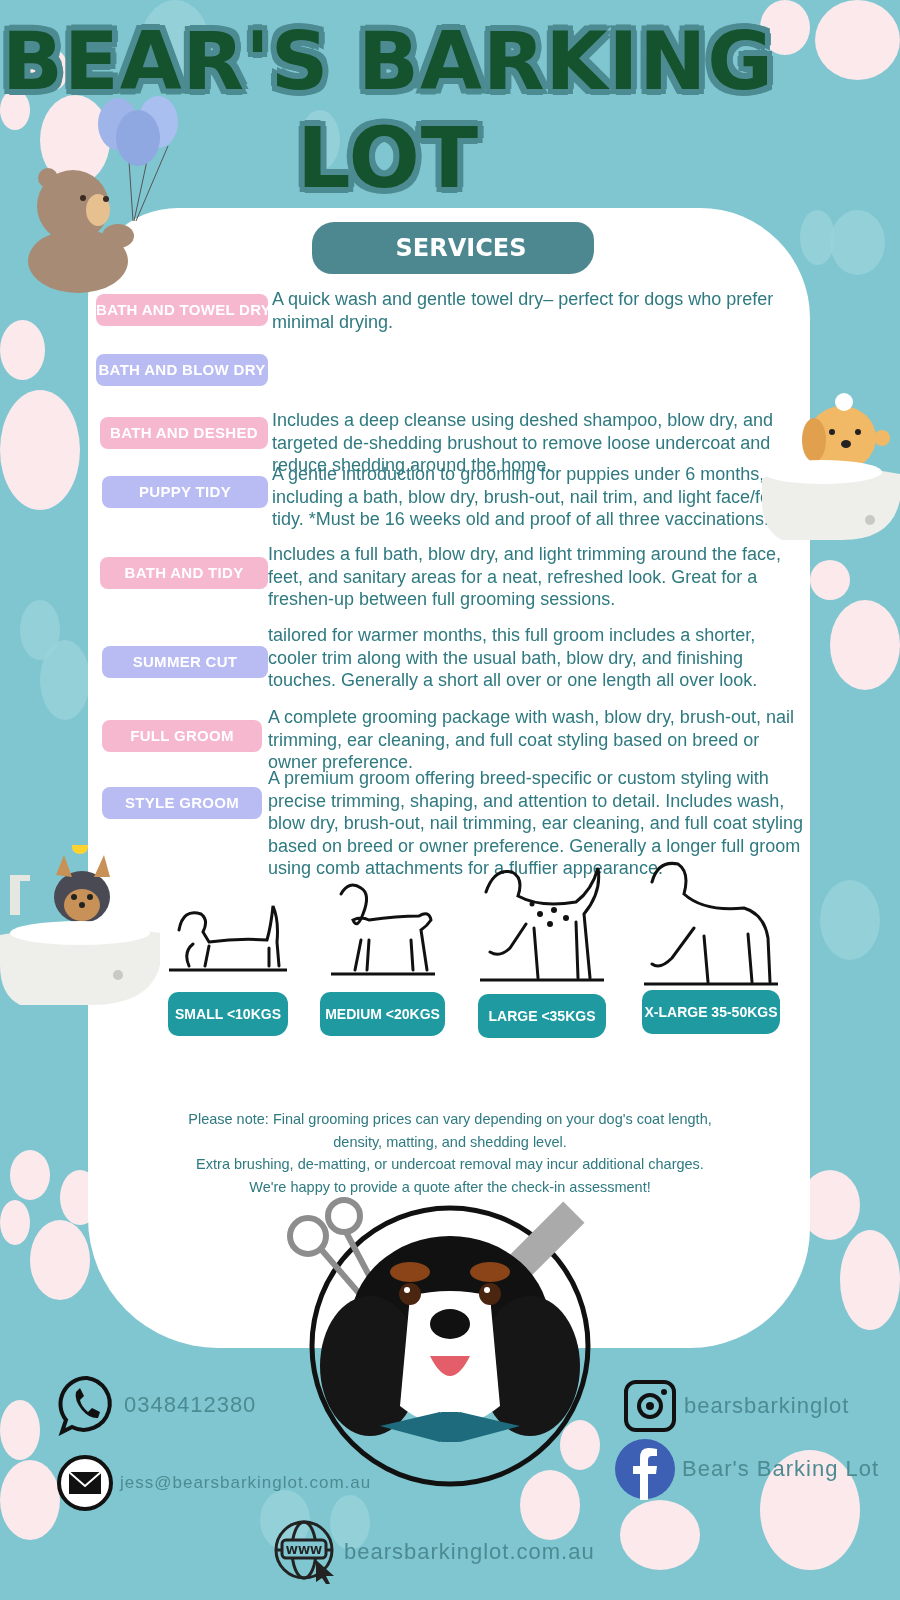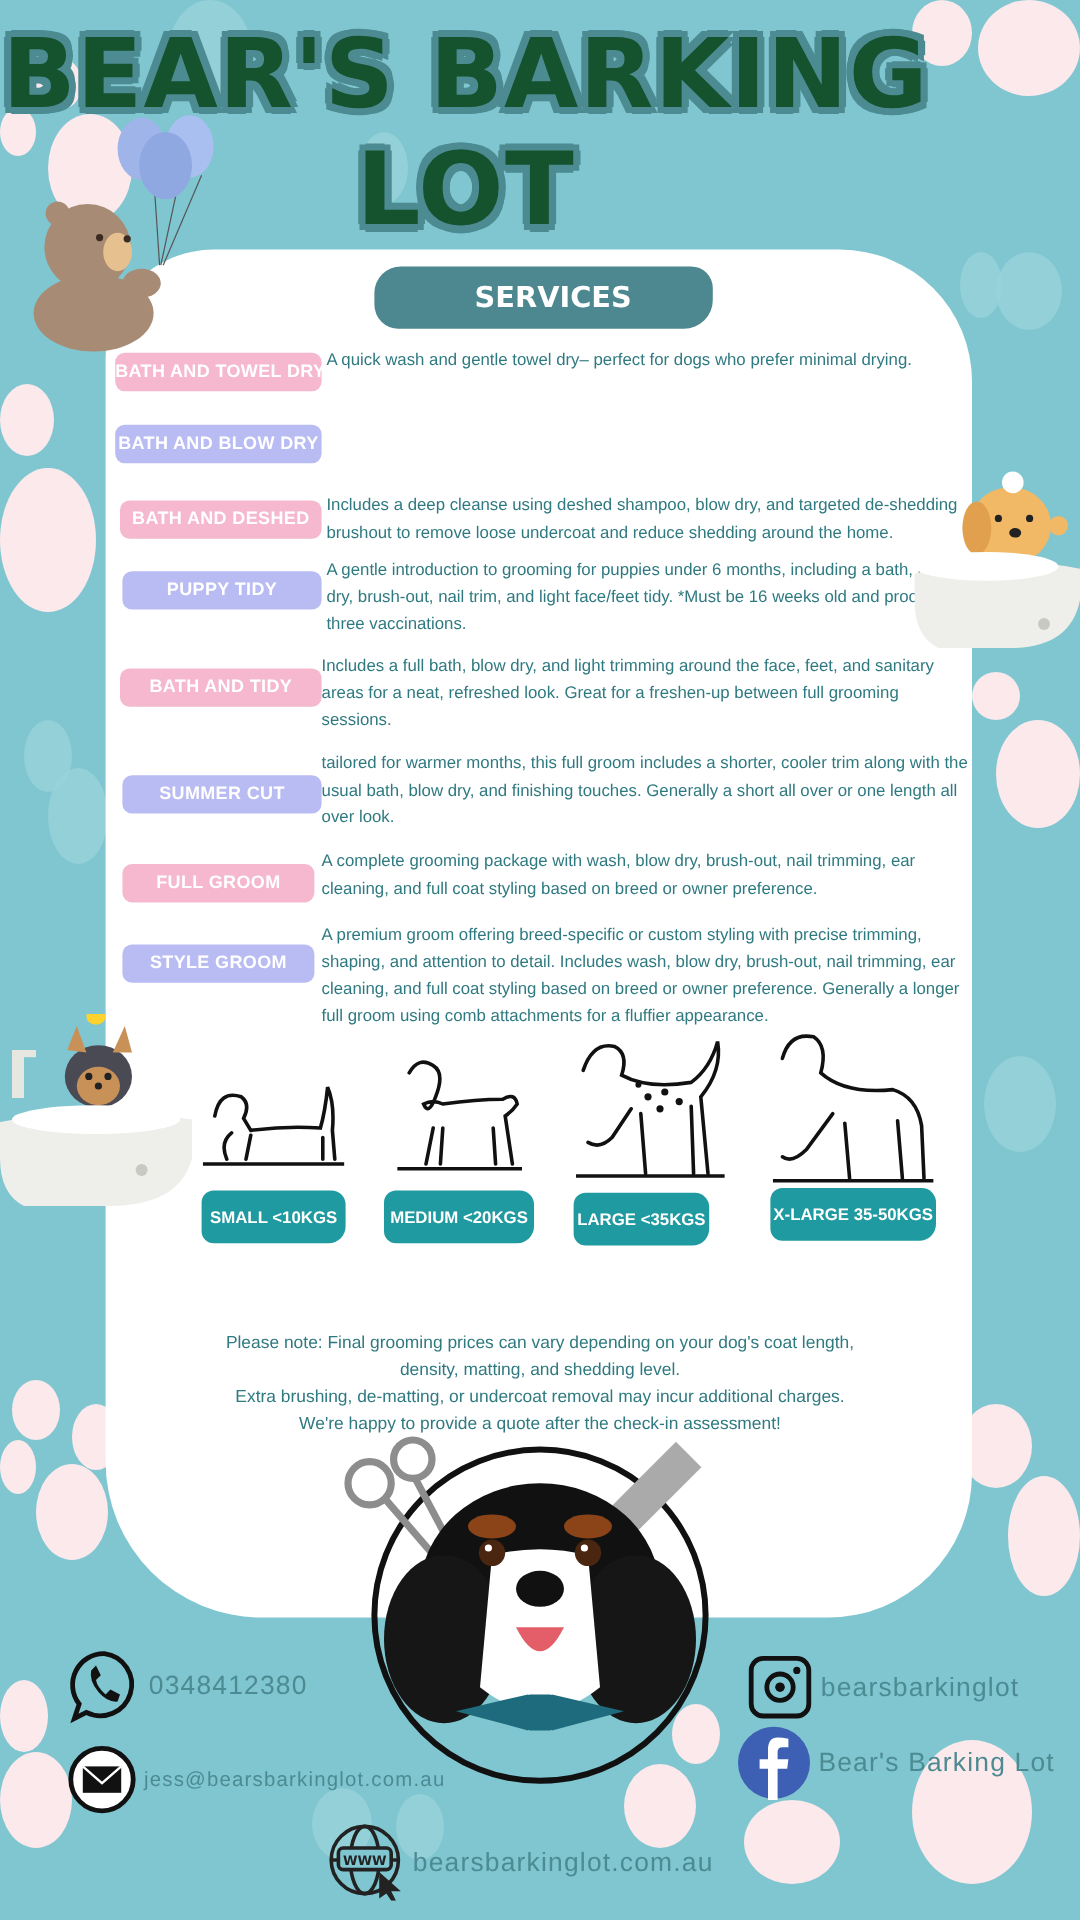--- a/index.html
+++ b/index.html
@@ -40,21 +40,21 @@
   .svc { position: absolute; left: 96px; width: 710px; }
   .svc .pill {
     position: absolute; left: 0; width: 172px; height: 32px; border-radius: 8px;
     color: #fff; font-weight: bold; font-size: 15px; line-height: 32px; text-align: center;
     white-space: nowrap; letter-spacing: .3px;
   }
   .pill.pink { background: #f5b8cf; }
   .pill.purple { background: #b9bbf3; }
   .svc .desc {
     position: absolute; left: 176px; width: 535px;
-    font-size: 14px; line-height: 22.5px; color: #2f7a80;
+    font-size: 18px; line-height: 22.5px; color: #2f7a80;
   }
 
   .size { position: absolute; text-align: center; }
   .size .dog { position: absolute; left: 50%; transform: translateX(-50%); }
   .size .label {
     position: absolute; left: 0; height: 44px; border-radius: 10px 12px 14px 10px;
     background: #1f9aa0; color: #fff; font-weight: bold; font-size: 14px; line-height: 44px;
     white-space: nowrap;
   }
 
@@ -205,21 +205,21 @@
 <div class="size" style="left:478px;top:862px;width:128px;height:175px">
   <svg class="dog" style="top:0" width="124" height="120" viewBox="0 0 124 120">
     <path d="M6 30 Q14 6 32 10 Q44 16 38 34 Q60 46 96 40 Q112 28 118 6 Q122 30 104 52 L110 116 M96 60 L98 116 M46 62 L30 86 Q20 96 10 90 M54 66 L58 116" fill="none" stroke="#111" stroke-width="3" stroke-linecap="round"></path>
     <circle cx="60" cy="52" r="3" fill="#111"></circle>
       <circle cx="74" cy="48" r="3" fill="#111"></circle>
       <circle cx="86" cy="56" r="3" fill="#111"></circle>
       <circle cx="70" cy="62" r="3" fill="#111"></circle>
       <circle cx="52" cy="42" r="2.5" fill="#111"></circle>
     <line x1="0" y1="118" x2="124" y2="118" stroke="#111" stroke-width="3"></line>
   </svg>
-  <div class="label" style="top:132px;width:113px">LARGE &lt;35KGS</div>
+  <div class="label" style="top:132px;width:128px">LARGE &lt;35KGS</div>
 </div>
 <div class="size" style="left:642px;top:858px;width:138px;height:180px">
   <svg class="dog" style="top:0" width="134" height="128" viewBox="0 0 134 128">
     <path d="M8 24 Q14 2 34 6 Q46 14 40 36 Q60 54 100 50 Q120 56 124 80 L126 124 M104 76 L108 124 M50 70 L28 100 Q16 112 8 106 M60 78 L64 124" fill="none" stroke="#111" stroke-width="3" stroke-linecap="round"></path>
     <line x1="0" y1="126" x2="134" y2="126" stroke="#111" stroke-width="3"></line>
   </svg>
   <div class="label" style="top:132px;width:138px">X-LARGE 35-50KGS</div>
 </div>
 
 <div class="note">

